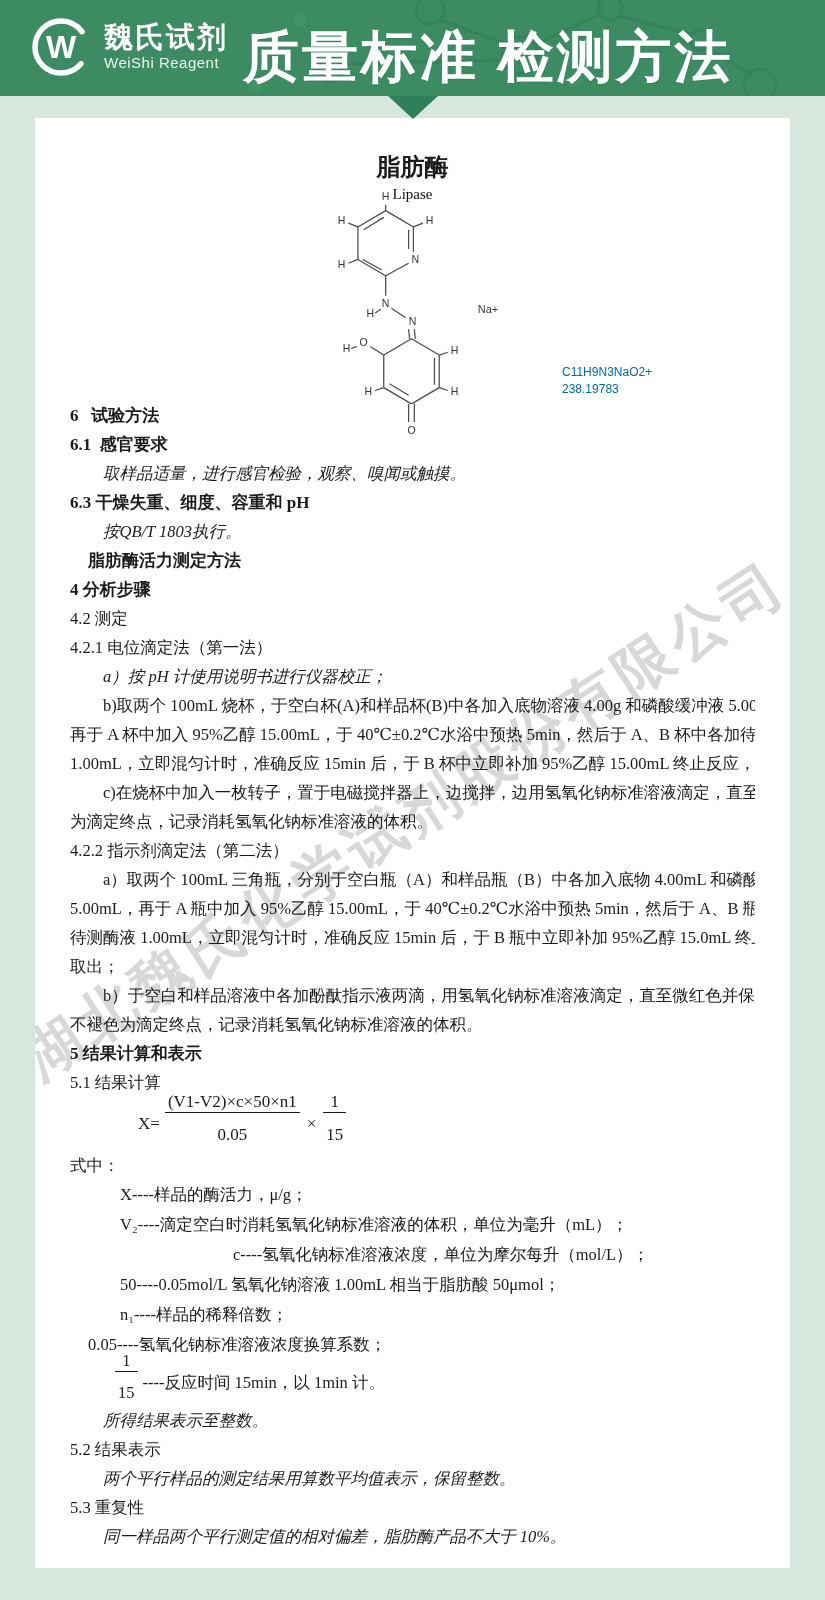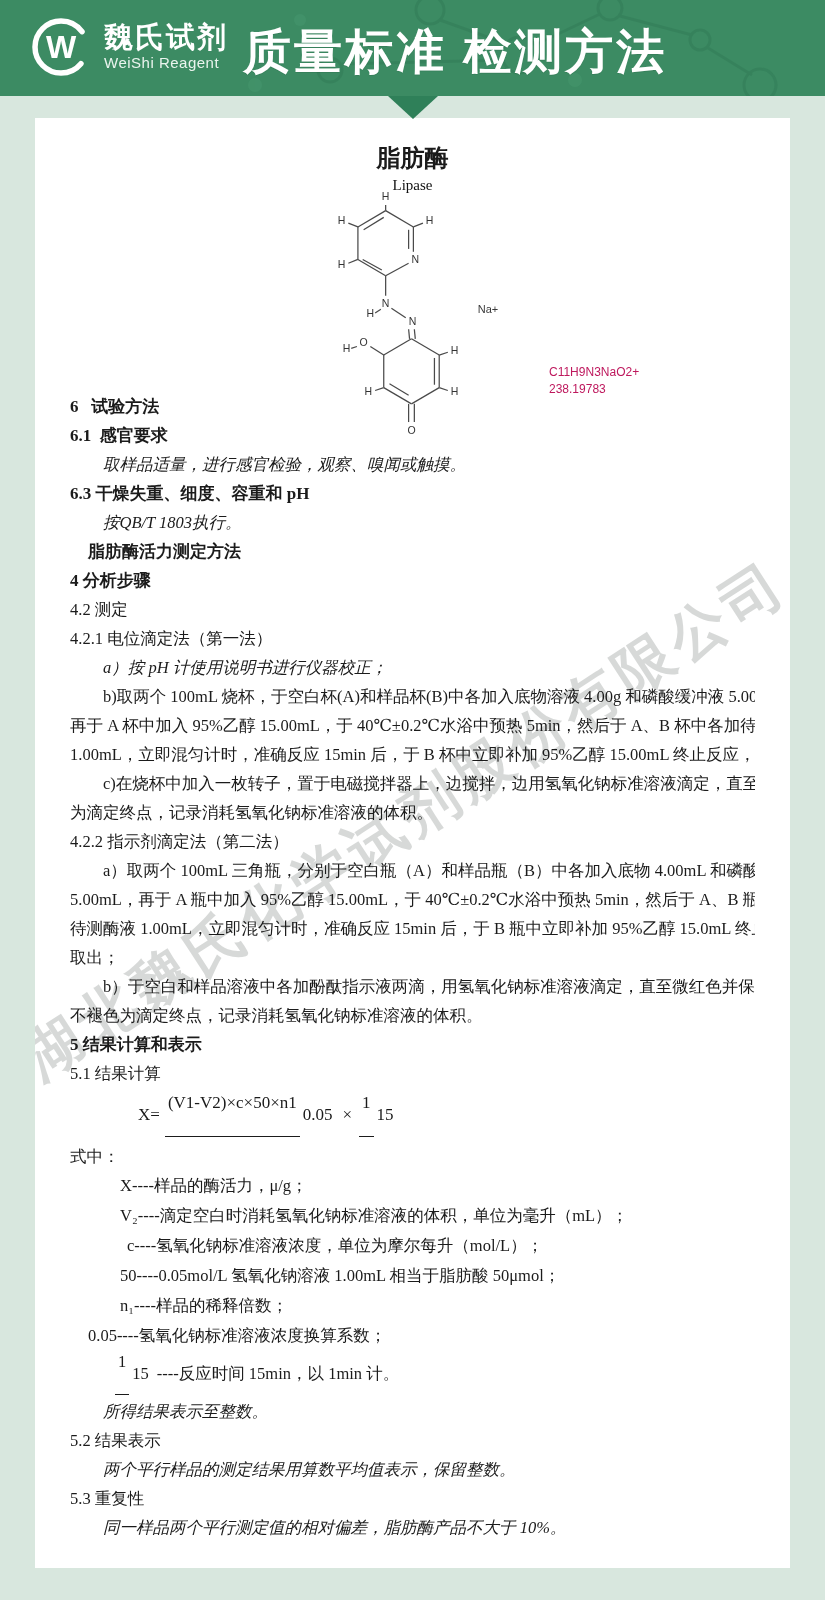--- a/index.html
+++ b/index.html
@@ -20,67 +20,67 @@
     font-family:"Liberation Sans","DejaVu Sans",sans-serif;
     font-weight:bold; font-size:29px; color:#ffffff; line-height:34px; letter-spacing:2px;
   }
   .brand-text .en{
     font-family:"Liberation Sans","DejaVu Sans",sans-serif;
     font-size:15px; color:#eaf4ee; line-height:18px; letter-spacing:0.5px;
   }
   .banner-title{
     position:absolute; left:243px; top:20px; z-index:2;
     font-family:"Liberation Sans","DejaVu Sans",sans-serif;
-    font-weight:bold; font-size:48px; color:#ffffff; letter-spacing:3px;
+    font-weight:bold; font-size:56px; color:#ffffff; letter-spacing:3px;
     text-shadow:0 1px 0 rgba(0,0,0,.08);
   }
   .notch{
     position:absolute; left:388px; top:96px; width:0; height:0; z-index:3;
     border-left:25px solid transparent; border-right:25px solid transparent;
     border-top:23px solid #2f8059;
   }
   
   .doc-card{
     position:absolute; left:35px; top:118px; width:755px; height:1450px;
     background:#ffffff; padding:12px 35px 0 35px; overflow:hidden;
   }
   .watermark{
     position:absolute; left:-85px; top:664px; width:910px; z-index:0;
     transform:rotate(-33deg);
     font-family:"Liberation Sans","DejaVu Sans",sans-serif;
     font-weight:bold; font-size:58px; letter-spacing:6px; white-space:nowrap;
     color:rgba(150,156,152,0.38); text-align:center; pointer-events:none;
   }
-  .doc-title-cn{ position:relative; z-index:1; text-align:center; font-size:24px; font-weight:bold; line-height:34px; margin-top:11px; }
+  .doc-title-cn{ position:relative; z-index:1; text-align:center; font-size:24px; font-weight:bold; line-height:34px; margin-top:20px; }
   .doc-title-en{ position:relative; z-index:1; text-align:center; font-size:15px; line-height:20px; color:#111; }
   .structure-wrap{ position:absolute; left:255px; top:70px; width:220px; height:250px; z-index:1; }
   .mol-meta{
-    position:absolute; left:514px; top:246px; z-index:1;
-    font-family:"Liberation Sans","DejaVu Sans",sans-serif;
-    font-size:12px; line-height:17px; color:#be185d;
+    position:absolute; left:527px; top:246px; z-index:1;
+    font-family:"Liberation Sans","DejaVu Sans",sans-serif;
+    font-size:12px; line-height:17px; color:#0369a1;
   }
   
   .doc-body{ position:relative; z-index:1; margin-top:197px; overflow:hidden; }
   .line{ font-size:16.5px; line-height:29px; white-space:pre; }
   .line.h  { font-weight:bold; font-size:17px; }
   .line.hi { font-weight:bold; font-size:17px; padding-left:18px; }
   .line.pi { padding-left:33px;font-style:italic; }
   .line.pij{ padding-left:33px; }
   .line.def { padding-left:50px; line-height:30px; }
-  .line.defc{ padding-left:57px; line-height:30px; }
+  .line.defc{ padding-left:57px; line-height:30px;text-align:center; }
   .line.def0{ padding-left:18px;  line-height:30px; }
   .formula-row{
     display:flex; align-items:center; height:54px; padding-left:68px;
     font-size:17px;
   }
   .fracdef-row{
     display:flex; align-items:center; height:46px; padding-left:40px;
     font-size:16.5px;
   }
-  .frac{ display:inline-flex; flex-direction:row; text-align:center; margin:0 5px; line-height:1.12; }
+  .frac{ display:inline-flex; flex-direction:column; text-align:center; margin:0 5px; line-height:1.12; }
   .frac .num{ border-bottom:1.4px solid #1b1b1b; padding:0 3px; }
   .frac .den{ padding:12px 3px; }
   .mul{ margin:0 2px; }
   
   .mol line, .mol path{ stroke:#4a4a4a; stroke-width:1.3; fill:none; }
   .mol text{ font-family:"Liberation Sans","DejaVu Sans",sans-serif; font-size:11px; fill:#333; text-anchor:middle; }
   .mol text.ion{ font-size:11.5px; fill:#3a3a3a; }
 </style>
 </head>
 <body>

